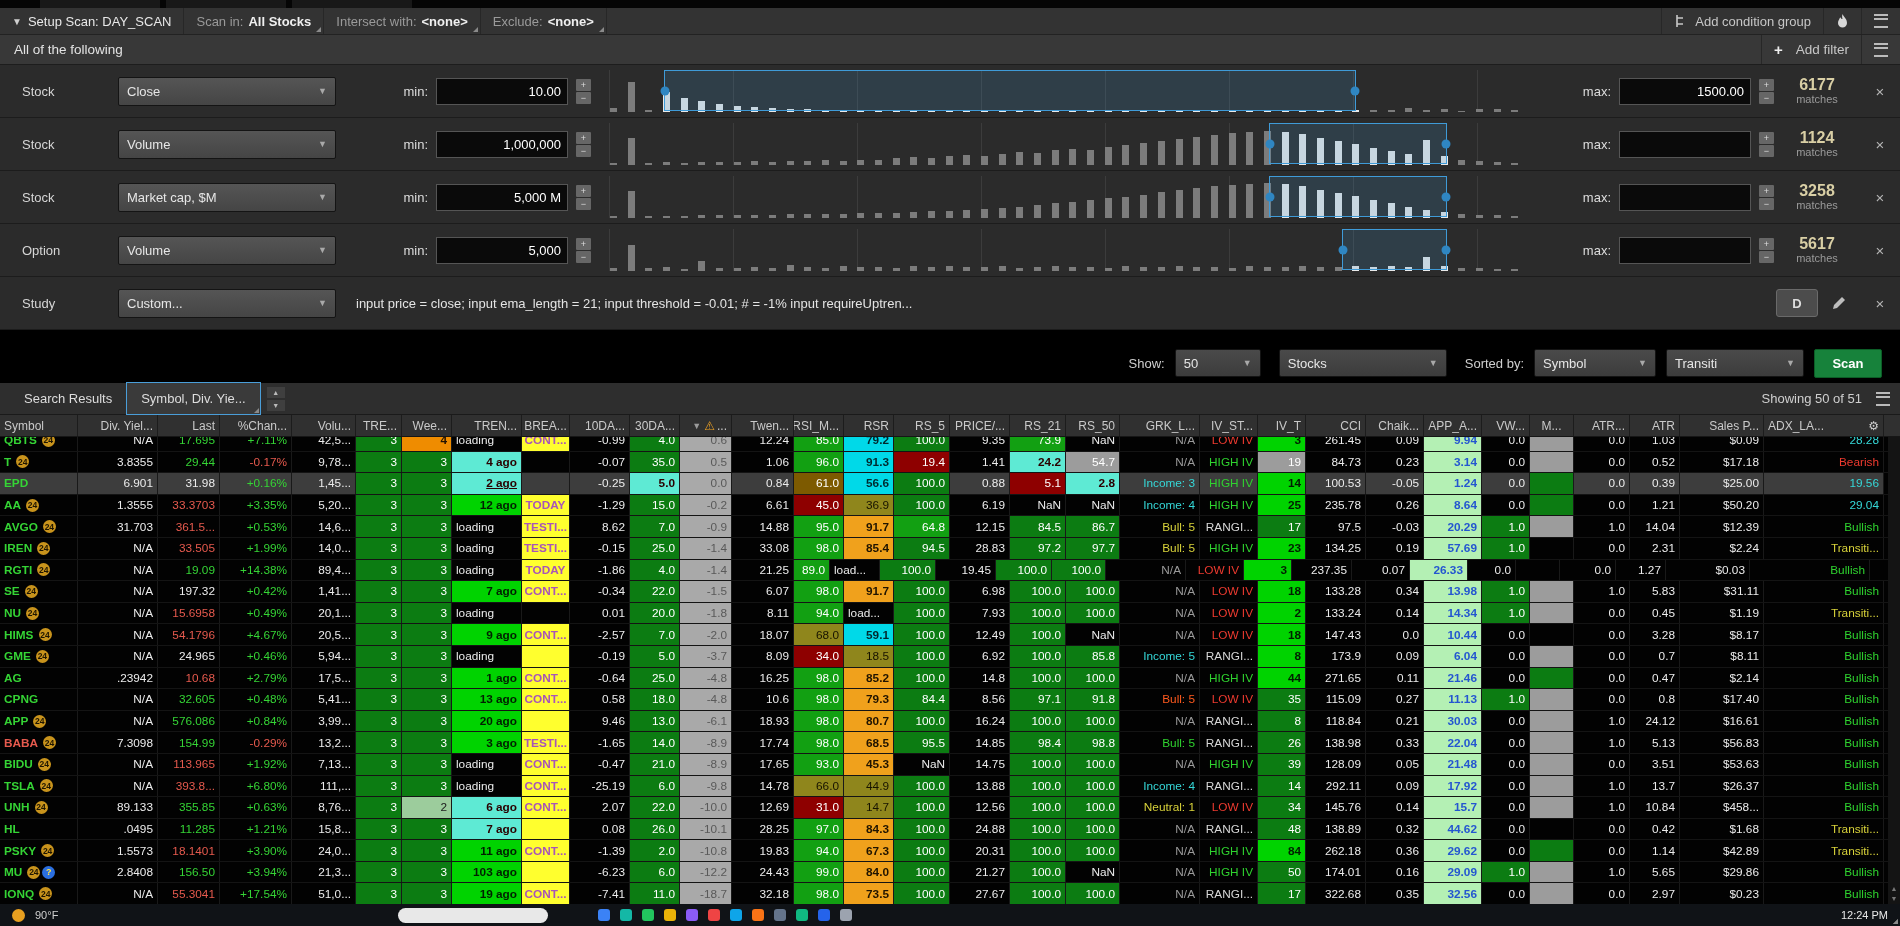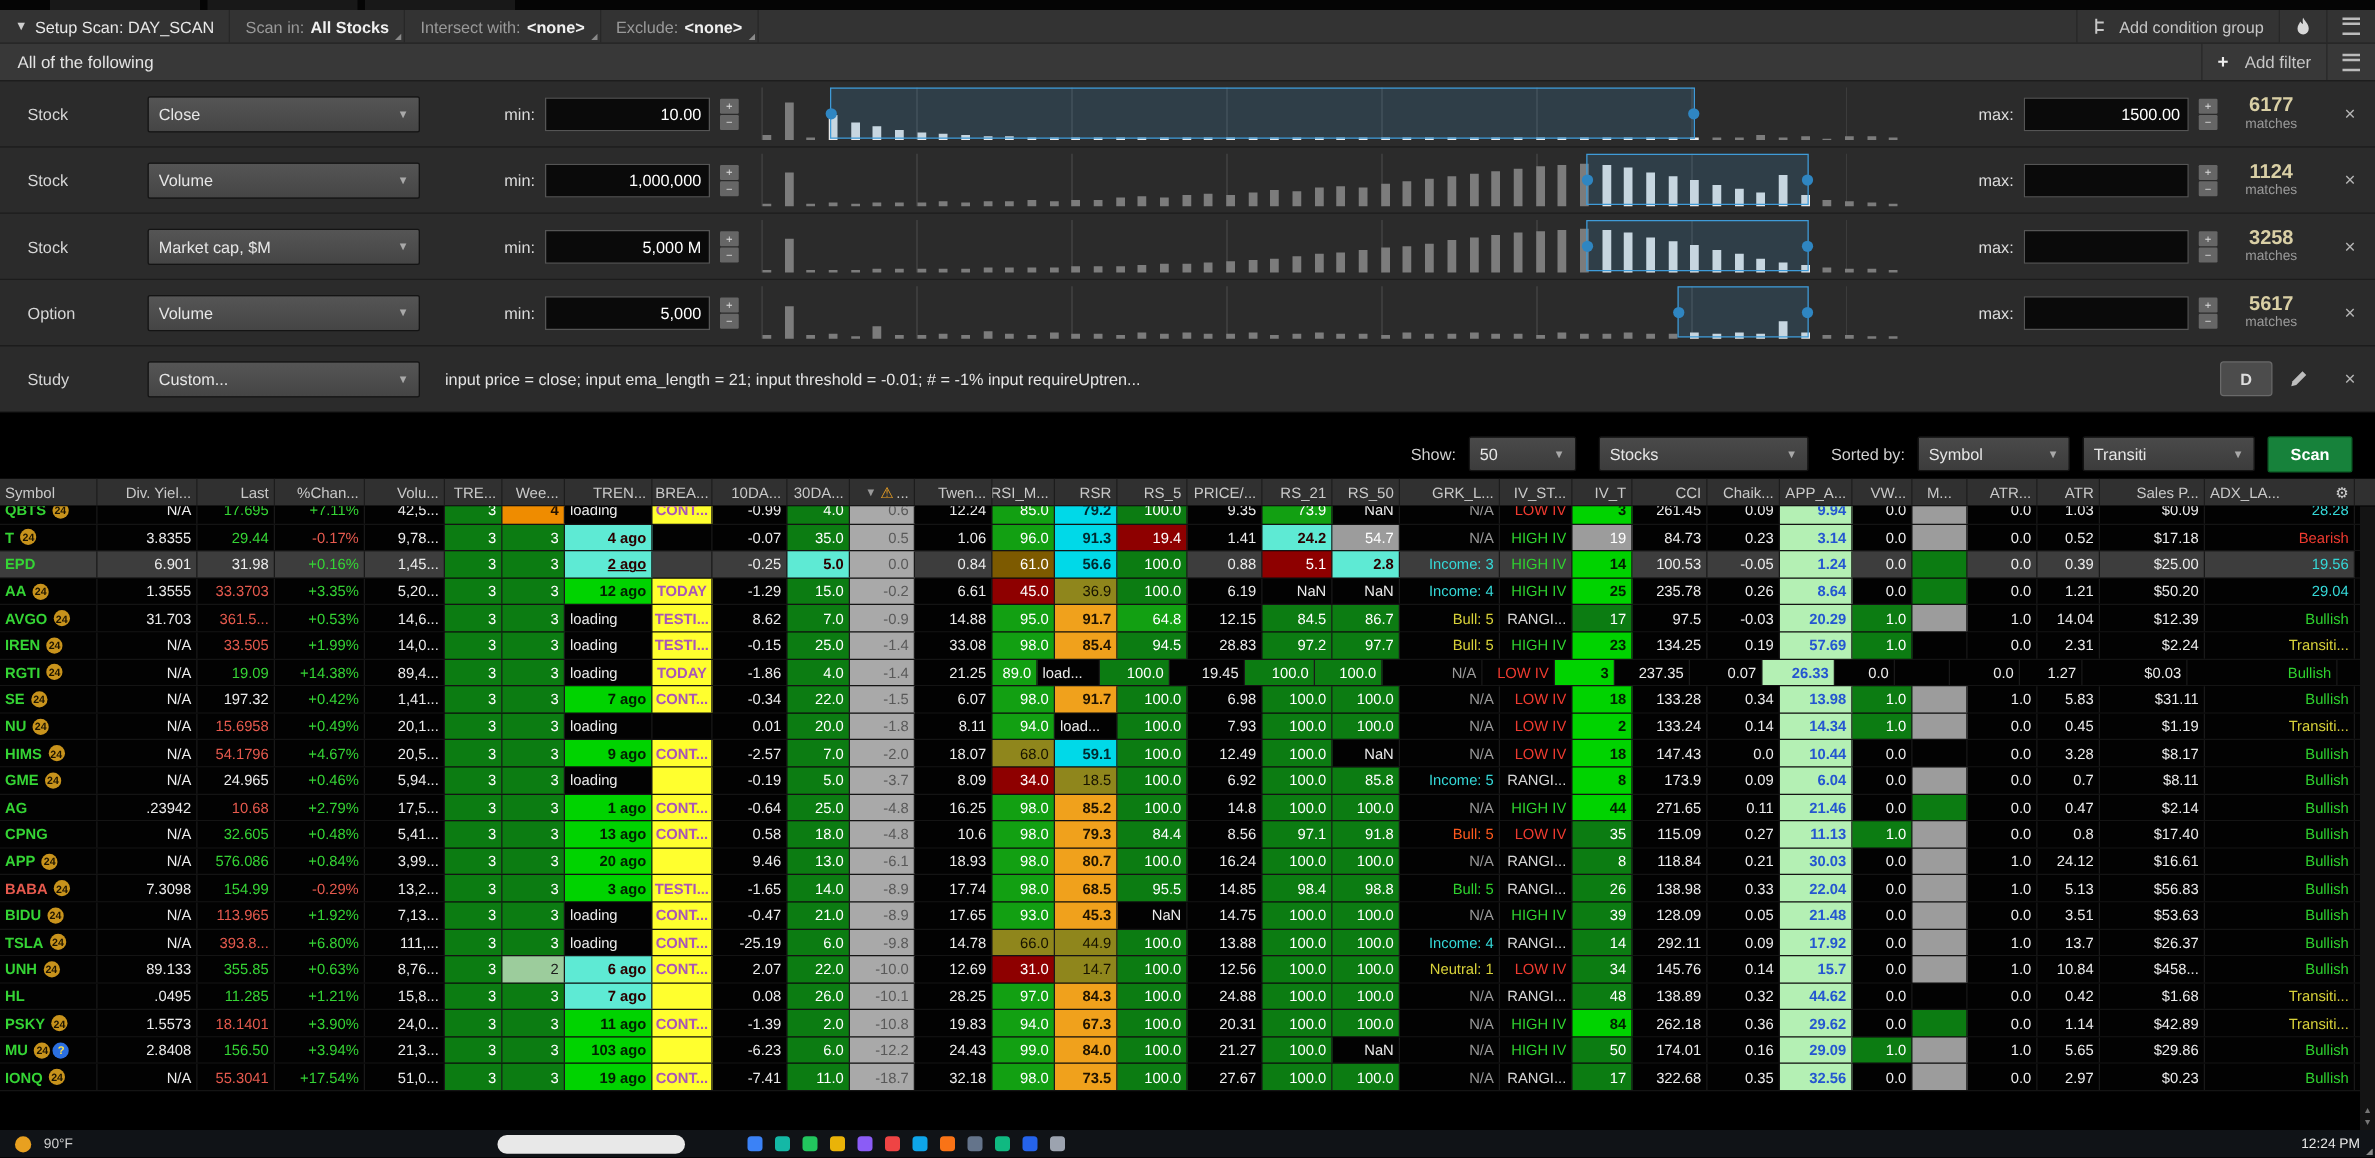--- a/index.html
+++ b/index.html
@@ -556,20 +556,32 @@
       <span class="dlabel">Symbol</span>
         <span class="dcaret">▼</span>
     </div>
     <div class="dd small" style="width:120px">
       <span class="dlabel">Transiti</span>
         <span class="dcaret">▼</span>
     </div>
     <div class="scanbtn">Scan</div>
   </div>
 
+  <div class="resbar">
+    <div class="tab">Search Results</div>
+    <div class="tab active">Symbol, Div. Yie...</div>
+    <div class="spin">
+        <span>▲</span>
+        <span>▼</span>
+      </div>
+    <div class="right">
+      <span>Showing 50 of 51</span>
+      <span class="hamb"></span>
+    </div>
+  </div>
 
   <div class="thead" id="thead">
       <div class="th al-l" style="width: 78px;">Symbol</div>
       <div class="th al-r" style="width: 80px;">Div. Yiel...</div>
       <div class="th al-r" style="width: 62px;">Last</div>
       <div class="th al-r" style="width: 72px;">%Chan...</div>
       <div class="th al-r" style="width: 64px;">Volu...</div>
       <div class="th al-r" style="width: 46px;">TRE...</div>
       <div class="th al-r" style="width: 50px;">Wee...</div>
       <div class="th al-r" style="width: 70px;">TREN...</div>

